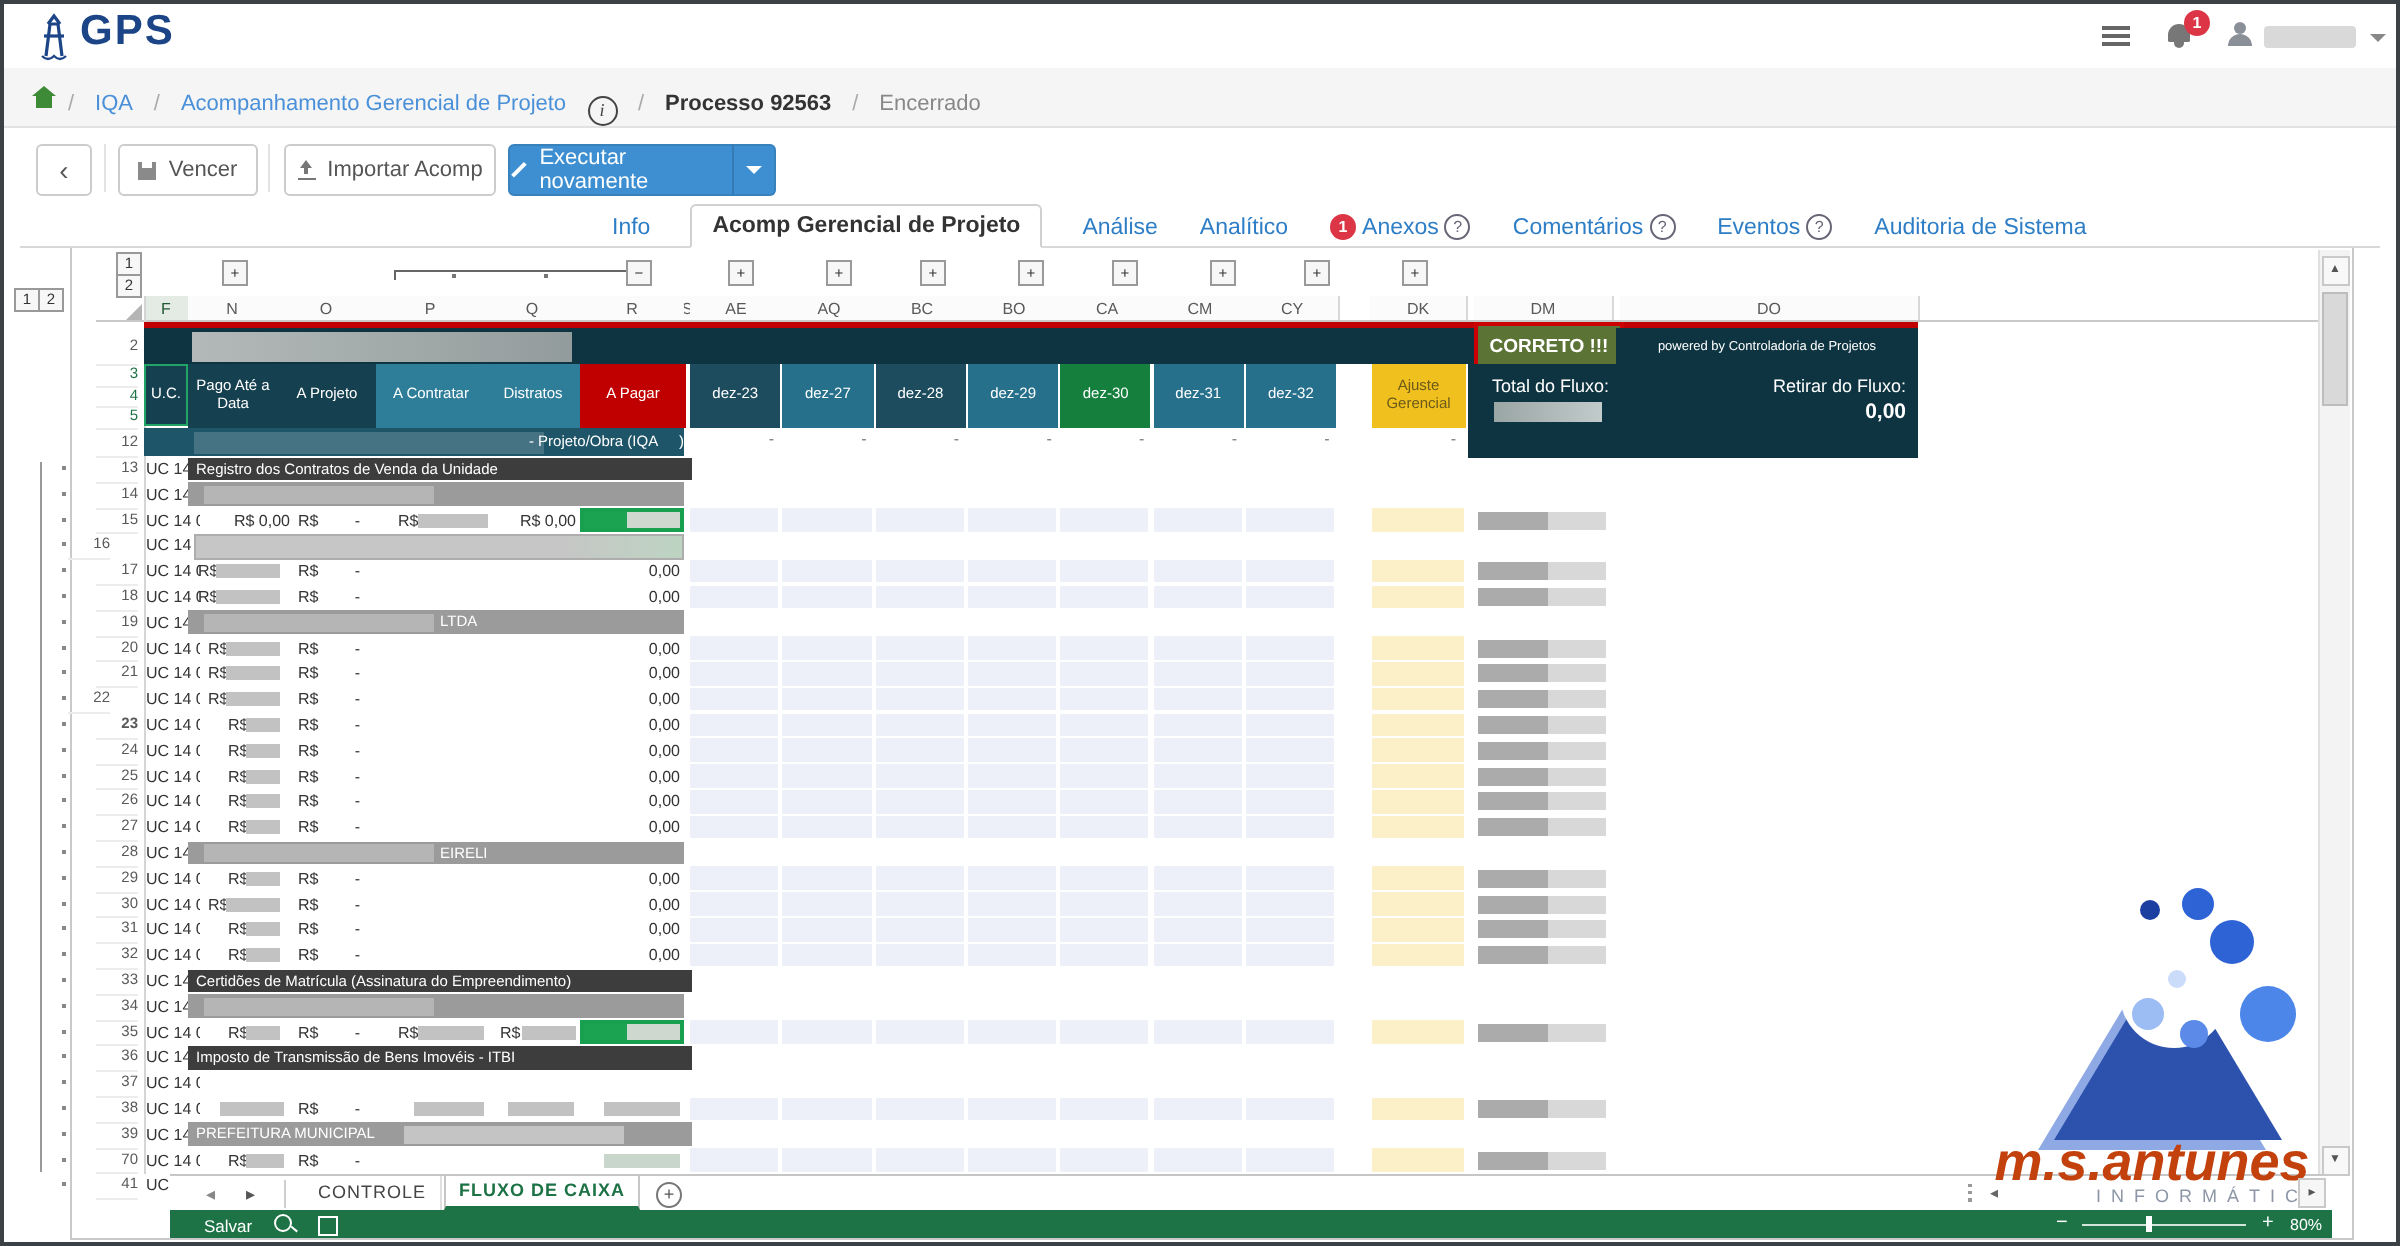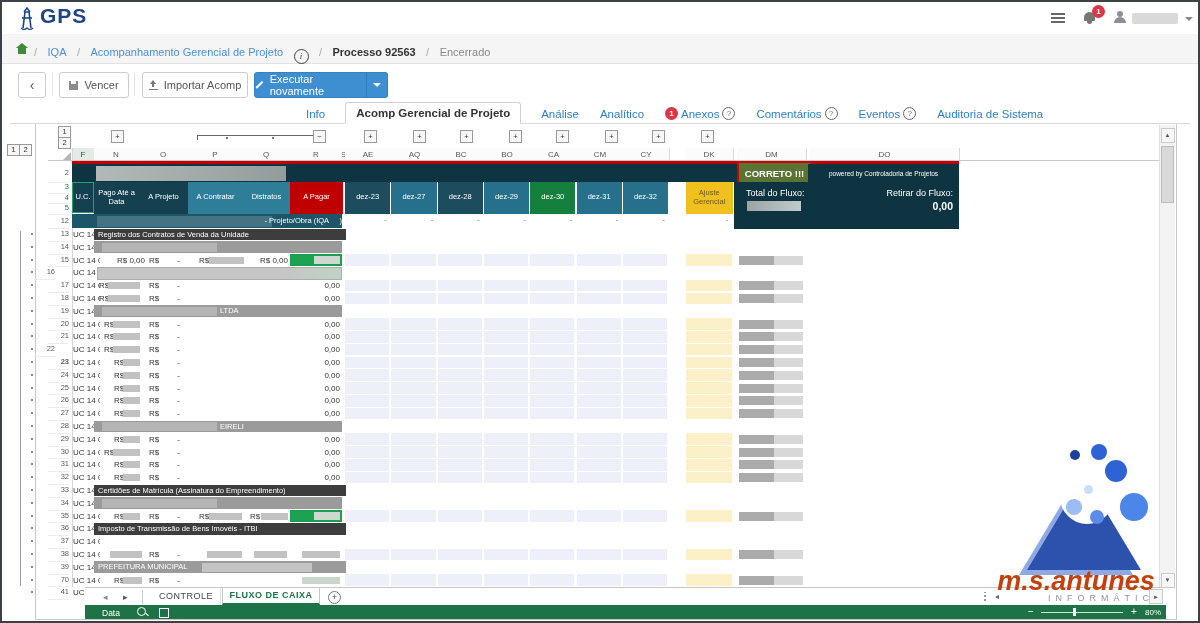--- a/index.html
+++ b/index.html
@@ -669,21 +669,21 @@
       <div style="position: absolute; left: 38px; top: 4px; font-size: 9px; color: rgb(85, 85, 85);">▸</div>
       <div style="position: absolute; left: 57px; top: 2px; width: 1px; height: 14px; background: rgb(207, 207, 207);"></div>
       <div style="position: absolute; left: 67px; top: 0px; width: 68px; height: 17px; font-size: 9px; color: rgb(68, 68, 68); letter-spacing: 0.5px; text-align: center; line-height: 17px; border-right: 1px solid rgb(224, 224, 224);">CONTROLE</div>
       <div style="position: absolute; left: 137px; top: 0px; width: 96px; height: 15px; font-size: 9px; font-weight: bold; color: rgb(30, 115, 70); letter-spacing: 0.5px; text-align: center; line-height: 15px; background: rgb(255, 255, 255); border-left: 1px solid rgb(198, 198, 198); border-right: 1px solid rgb(198, 198, 198); border-bottom: 2px solid rgb(30, 115, 70);">FLUXO DE CAIXA</div>
       <div style="position: absolute; left: 243px; top: 3px; width: 11px; height: 11px; border: 1px solid rgb(119, 119, 119); border-radius: 50%; font-size: 9px; color: rgb(85, 85, 85); text-align: center; line-height: 10px;">+</div>
       <div style="position: absolute; left: 899px; top: 4px; width: 2px; height: 9px; background: linear-gradient(rgb(153, 153, 153) 0px, rgb(153, 153, 153) 1.5px, transparent 1.5px, transparent 3.5px, rgb(153, 153, 153) 3.5px, rgb(153, 153, 153) 5px, transparent 5px, transparent 7px, rgb(153, 153, 153) 7px, rgb(153, 153, 153) 8.5px);"></div>
       <div style="position: absolute; left: 910px; top: 4px; font-size: 8px; color: rgb(102, 102, 102);">◂</div>
     </div>
     <div style="position: absolute; left: 1147px; top: 587px; width: 12px; height: 13px; border: 1px solid rgb(201, 201, 201); background: rgb(246, 246, 246); font-size: 7px; color: rgb(85, 85, 85); text-align: center; line-height: 13px; z-index: 13;">▸</div>
     <div style="position: absolute; left: 83px; top: 603px; width: 1081px; height: 14px; background: rgb(30, 115, 70); z-index: 10;">
-      <div style="position: absolute; left: 17px; top: 2.5px; font-size: 8.5px; color: rgb(255, 255, 255);">Data</div>
+      <div style="position: absolute; left: 17px; top: 2.5px; font-size: 8.5px; color: rgb(255, 255, 255);">Salvar</div>
       <div style="position: absolute; left: 52px; top: 2px; width: 7px; height: 7px; border: 1.3px solid rgb(255, 255, 255); border-radius: 50%;"></div>
       <div style="position: absolute; left: 60px; top: 9px; width: 4px; height: 1.3px; background: rgb(255, 255, 255); transform: rotate(40deg);"></div>
       <div style="position: absolute; left: 74px; top: 2.5px; width: 8px; height: 8px; border: 1.2px solid rgb(255, 255, 255);"></div>
       <div style="position: absolute; left: 943px; top: 1px; font-size: 10px; color: rgb(255, 255, 255);">−</div>
       <div style="position: absolute; left: 956px; top: 6.5px; width: 82px; height: 1px; background: rgba(255, 255, 255, 0.8);"></div>
       <div style="position: absolute; left: 988px; top: 3px; width: 3px; height: 8px; background: rgb(255, 255, 255);"></div>
       <div style="position: absolute; left: 1046px; top: 1px; font-size: 10px; color: rgb(255, 255, 255);">+</div>
       <div style="position: absolute; left: 1060px; top: 2.5px; font-size: 8px; color: rgb(255, 255, 255);">80%</div>
     </div>
   </div>

